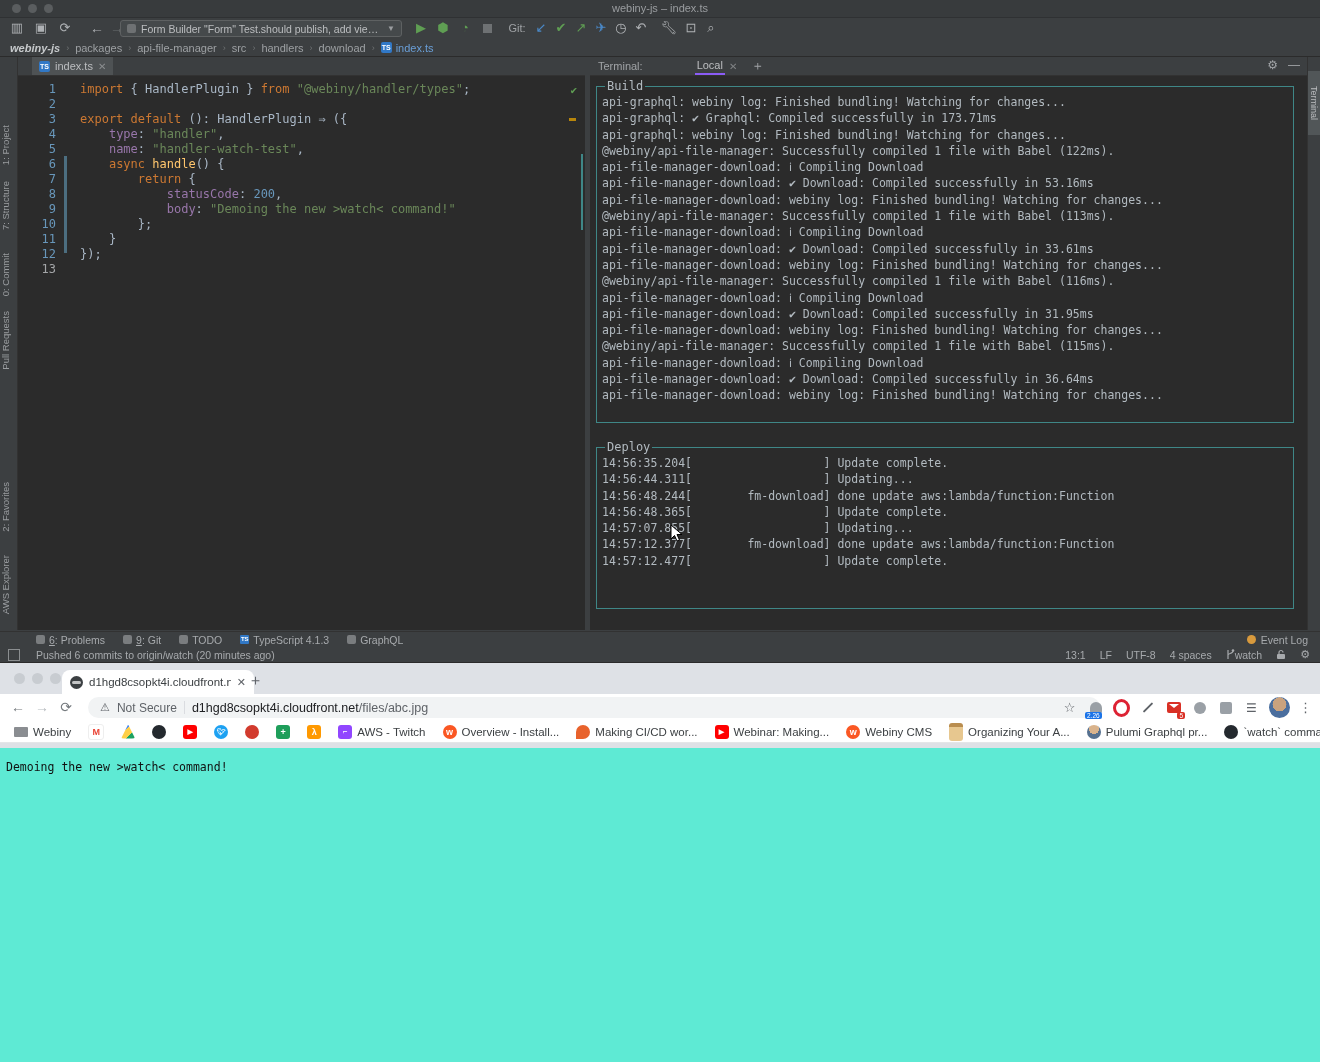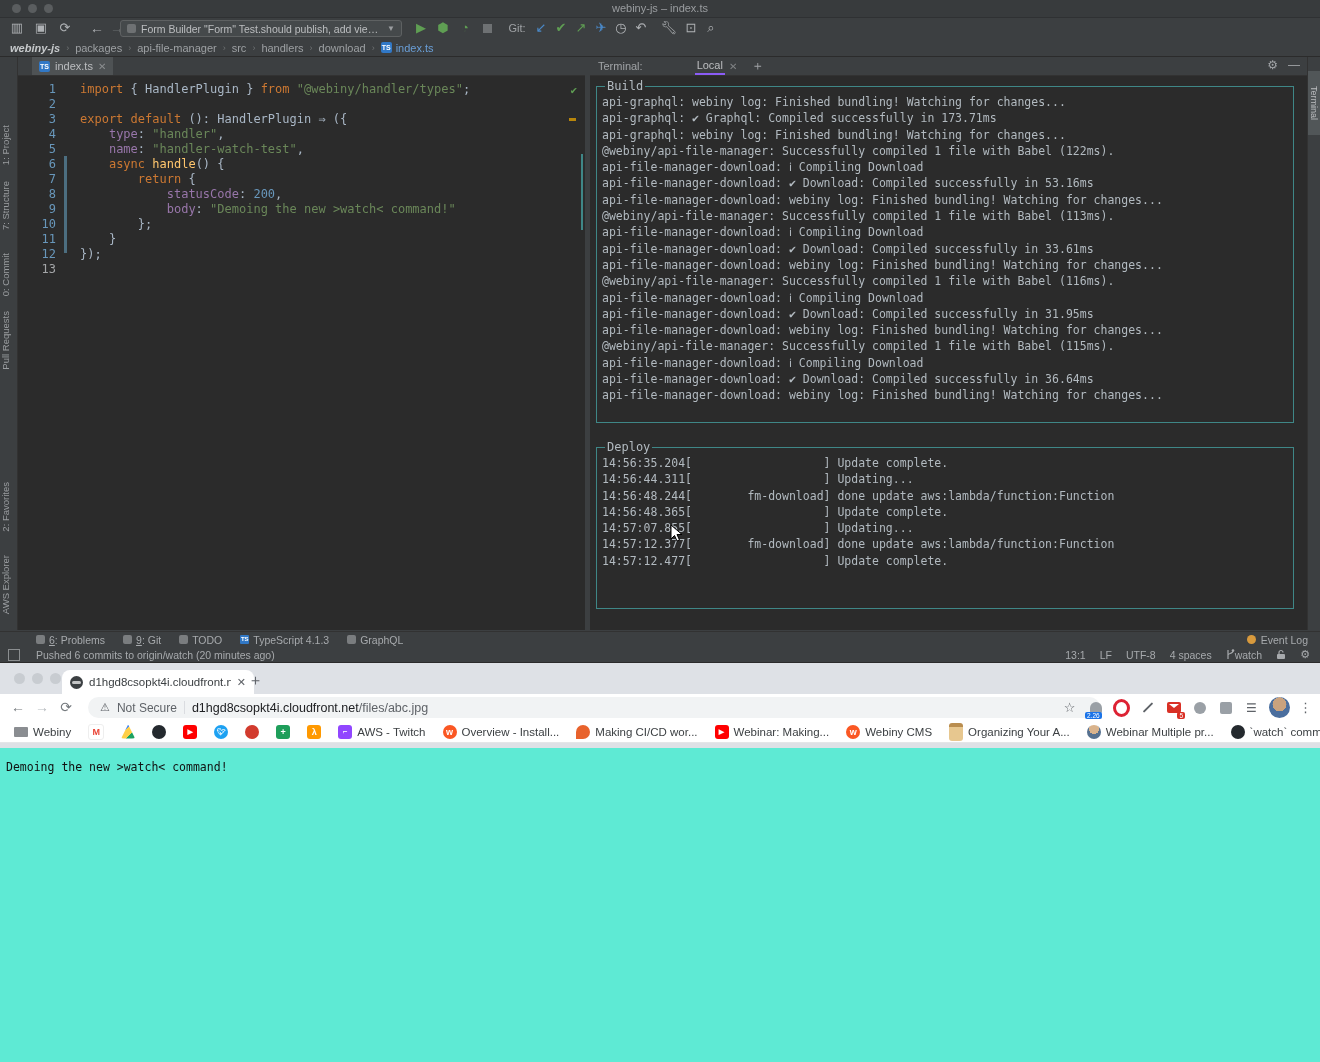--- a/index.html
+++ b/index.html
@@ -447,21 +447,21 @@
         <span class="bm">
           <span class="bmi" style="background: rgb(250, 87, 35); border-radius: 50%;">w</span>
           <span>Webiny CMS</span>
         </span>
         <span class="bm">
           <span class="bmi" style="background: rgb(231, 199, 143); border-top: 4px solid rgb(185, 141, 79);"></span>
           <span>Organizing Your A...</span>
         </span>
         <span class="bm">
           <span class="bmi" style="background: radial-gradient(circle at 50% 30%, rgb(217, 179, 140) 0px, rgb(217, 179, 140) 40%, rgb(85, 112, 143) 41%); border-radius: 50%;"></span>
-          <span>Webinar Multiple pr...</span>
+          <span>Pulumi Graphql pr...</span>
         </span>
         <span class="bm">
           <span class="bmi" style="background: rgb(36, 41, 46); border-radius: 50%;"></span>
           <span>`watch` comman...</span>
         </span>
       </div>
 
     <div class="page">
       <div class="page-text">Demoing the new &gt;watch&lt; command!</div>
     </div>

